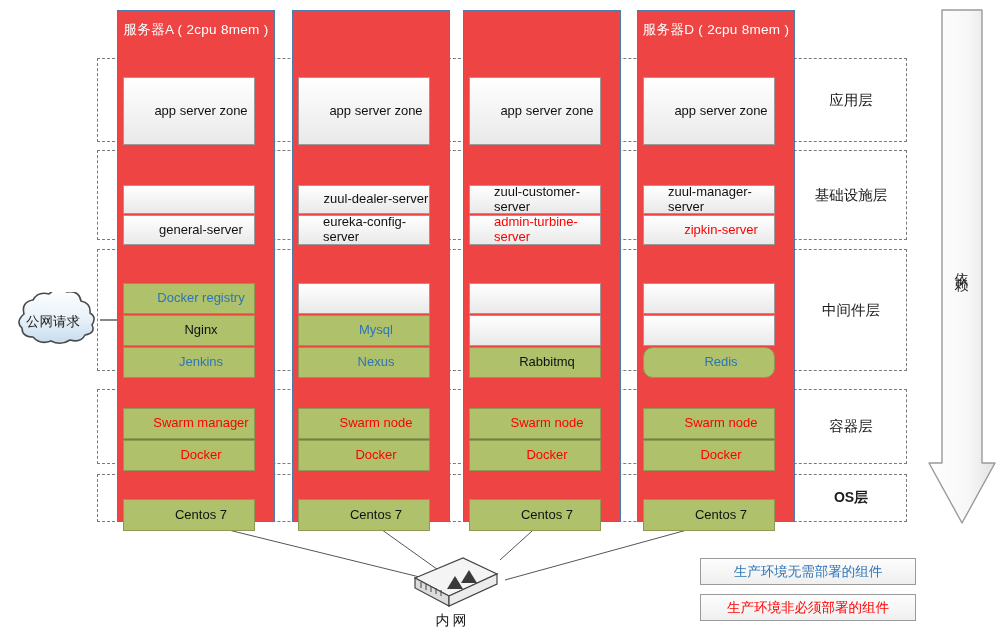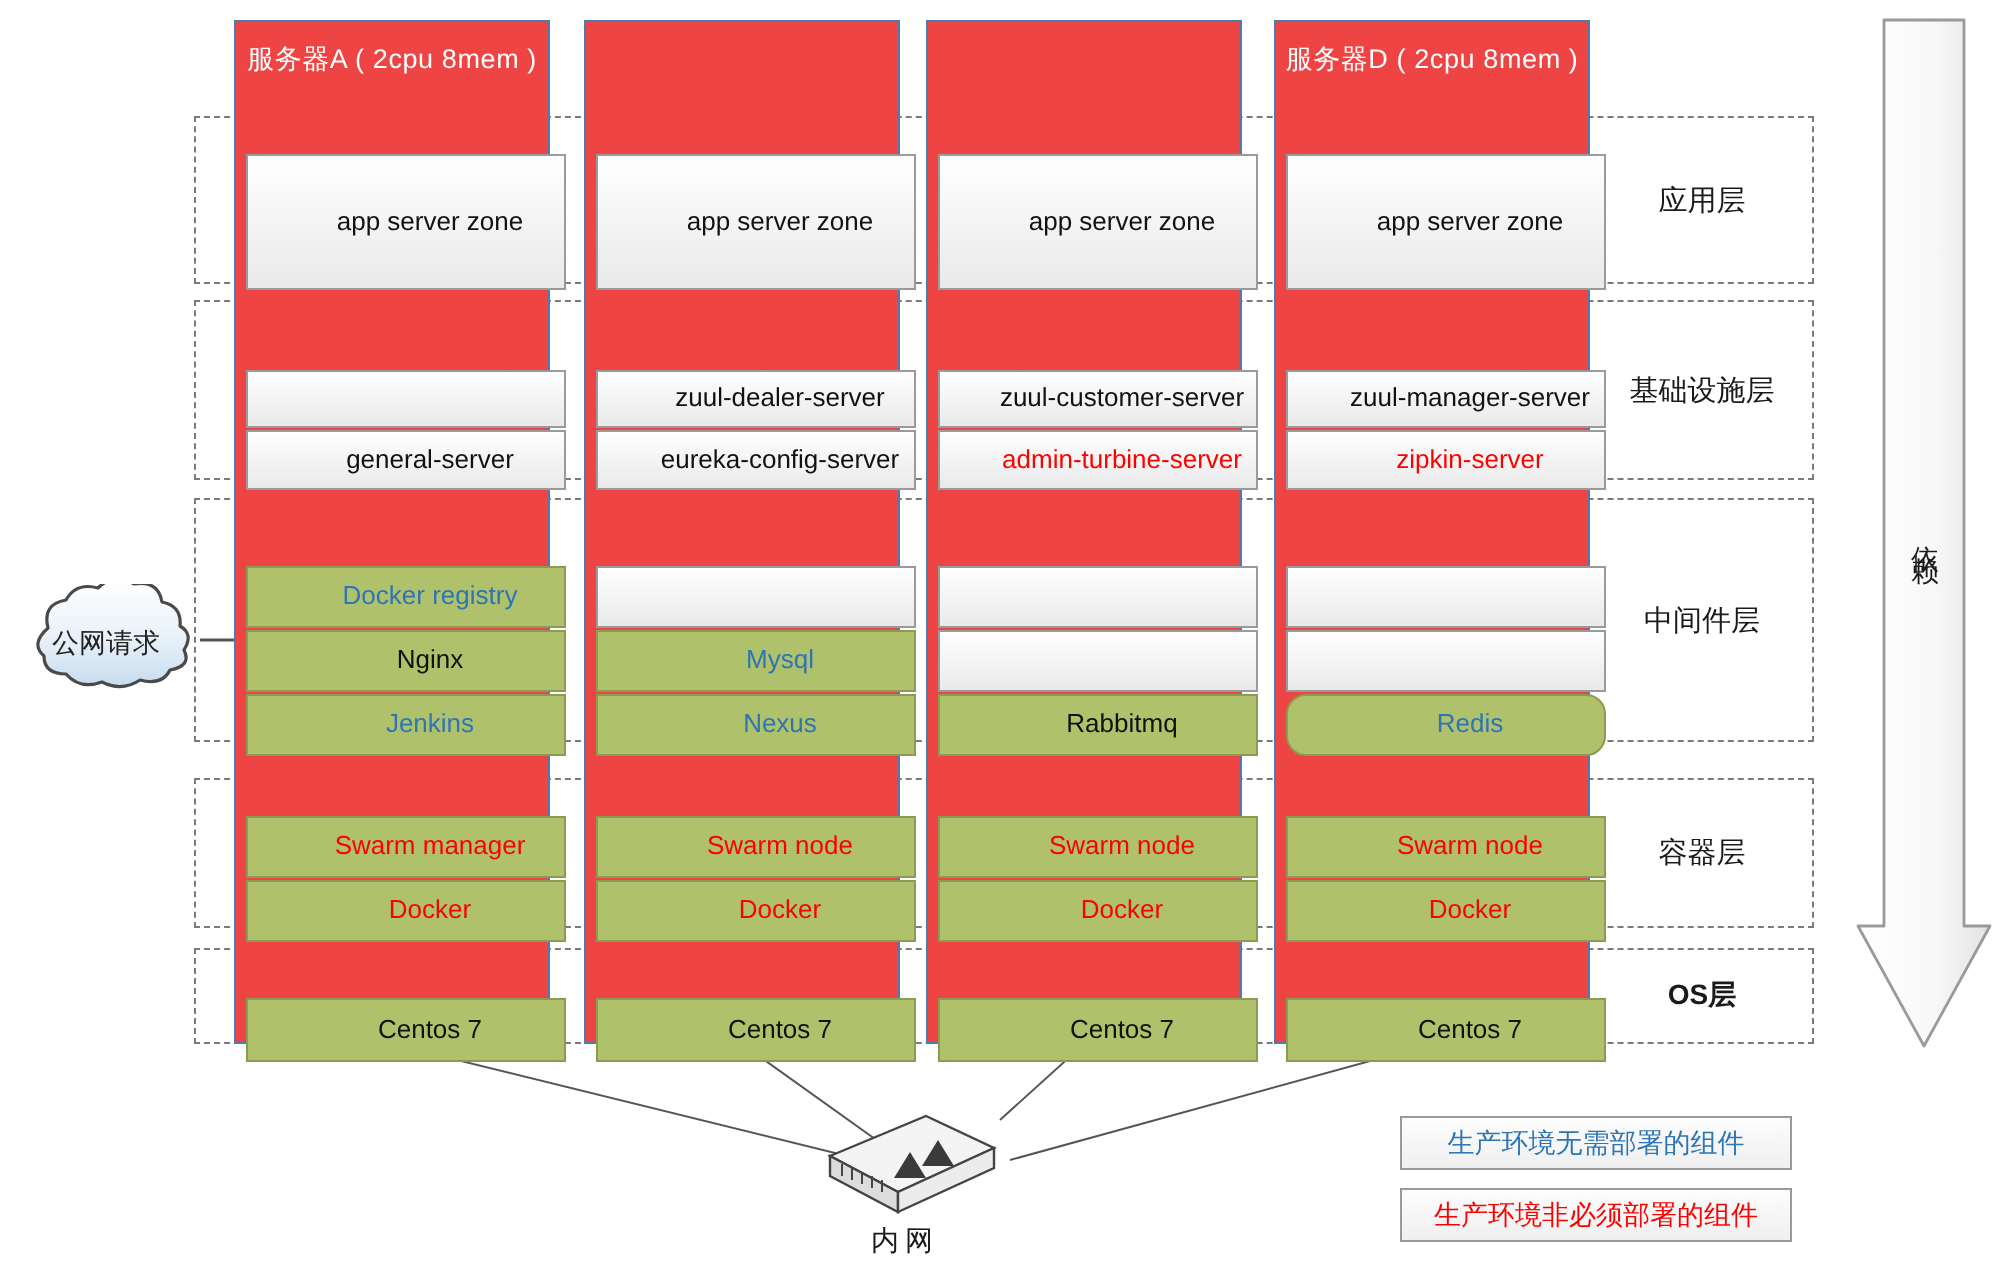--- a/index.html
+++ b/index.html
@@ -11,21 +11,21 @@
   #stage{position:absolute;left:0;top:0;width:1000px;height:640px;}
 
   
   .server-col{position:absolute;top:10px;width:158px;height:512px;
     background:#ef4444;border:1px solid #4B7CAC;box-sizing:border-box;}
   .srv-title{position:absolute;left:0;top:0;width:100%;height:38px;
     display:flex;align-items:center;justify-content:center;
     color:#ffffff;font-size:13.5px;letter-spacing:.3px;}
 
   
-  .box{position:absolute;left:5px;width:160px;box-sizing:border-box;
+  .box{position:absolute;left:5px;width:132px;box-sizing:border-box;
     border:1px solid #9a9a9a;
     display:flex;align-items:center;justify-content:center;
     font-size:13px;line-height:1.15;text-align:left;padding-left:24px;}
   .box.grey{background:linear-gradient(#ffffff,#e9e9e9);}
   .box.green{background:#AFC16B;border-color:#8d9b52;}
   .t-black{color:#111111;}
   .t-blue{color:#2E75B6;}
   .t-red{color:#FF0000;}
 
   
@@ -46,21 +46,21 @@
 
   
   #dep-arrow{position:absolute;left:928px;top:8px;width:68px;height:518px;}
   #dep-arrow .dep-text{position:absolute;left:0;top:0;width:68px;height:518px;
     display:flex;align-items:center;justify-content:center;
     font-size:14px;color:#1a1a1a;letter-spacing:6px;
     writing-mode:vertical-rl;text-orientation:upright;
     font-family:"DejaVu Serif","Liberation Serif",serif;}
 
   
-  .legend-box{position:absolute;left:700px;width:196px;height:27px;
+  .legend-box{position:absolute;left:700px;width:216px;height:27px;
     background:linear-gradient(#fdfdfd,#efefef);
     border:1px solid #9a9a9a;box-sizing:border-box;
     display:flex;align-items:center;justify-content:center;
     font-size:13.5px;
     font-family:"DejaVu Serif","Liberation Serif",serif;}
   #legend-blue{top:558px;color:#2E75B6;}
   #legend-red{top:594px;color:#FF0000;}
 
   
   #switch{position:absolute;left:405px;top:556px;width:95px;height:52px;}

